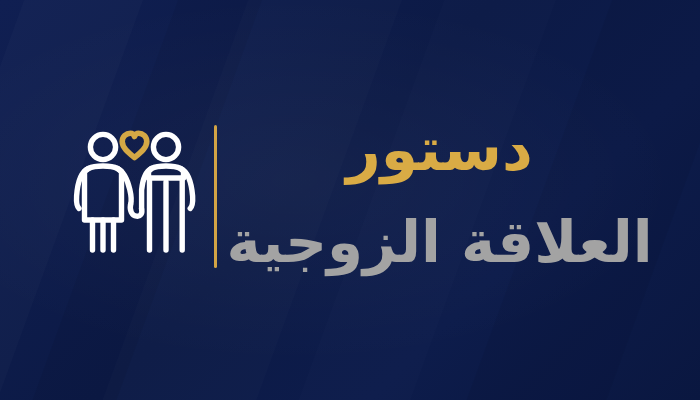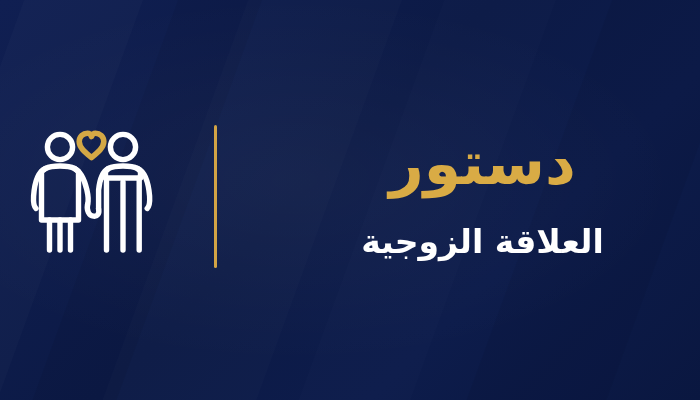--- a/index.html
+++ b/index.html
@@ -63,21 +63,20 @@
   }
 
   
   .content {
     position: absolute;
     inset: 0;
     display: flex;
     flex-direction: row;
     align-items: center;
     justify-content: center;
-    gap: 43px;
   }
 
   .text-block {
     display: flex;
     flex-direction: column;
     align-items: center;
     justify-content: center;
     width: 390px;
     margin-top: -8px;
   }
@@ -85,22 +84,22 @@
     color: #d9ab45;
     font-size: 60px;
     font-weight: 700;
     line-height: 1.08;
     letter-spacing: 0;
     text-align: center;
     direction: rtl;
     white-space: nowrap;
   }
   .title-sub {
-    color: #ffffff;
-    font-size: 33px;
+    color: #a3a3a3;
+    font-size: 58px;
     font-weight: 700;
     line-height: 1.12;
     text-align: center;
     direction: rtl;
     white-space: nowrap;
     margin-top: 28px;
   }
 
   .divider {
     width: 3px;

